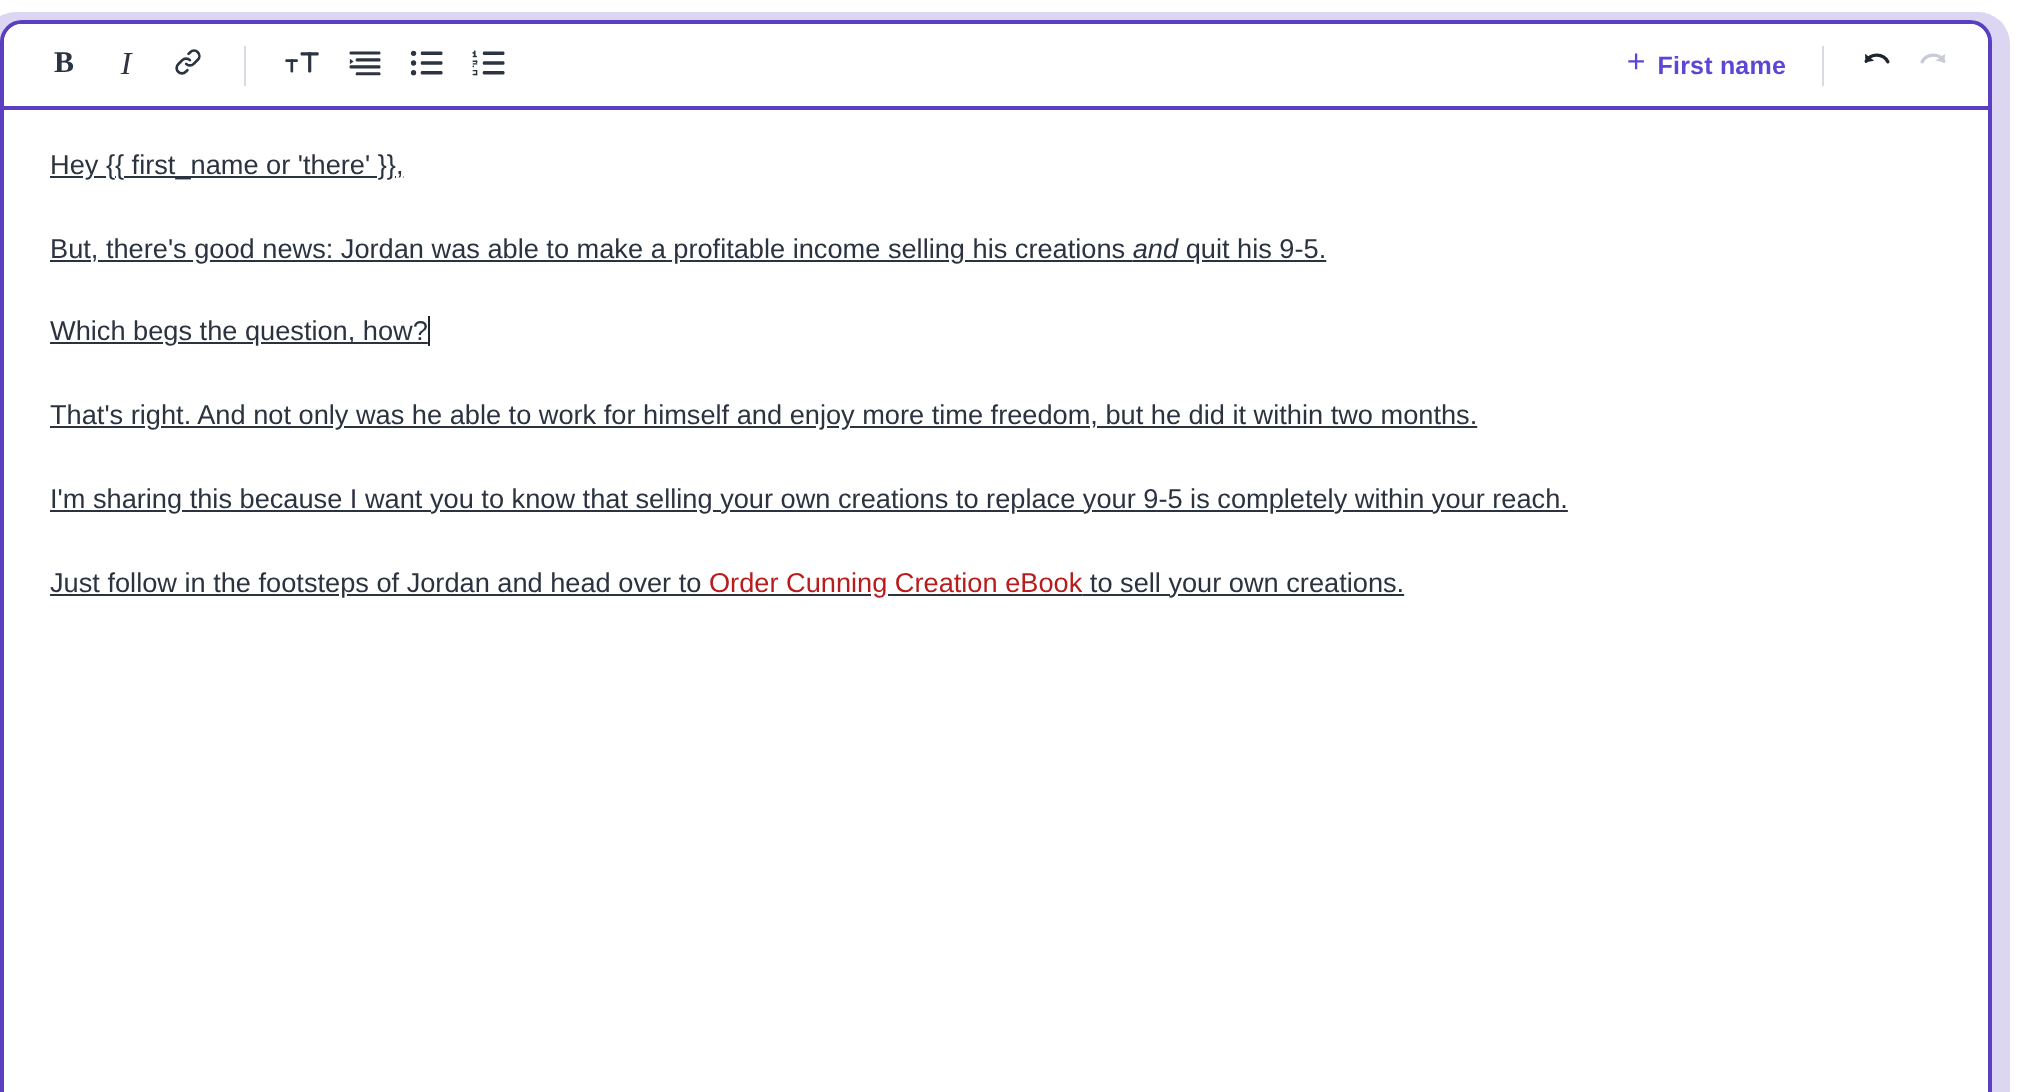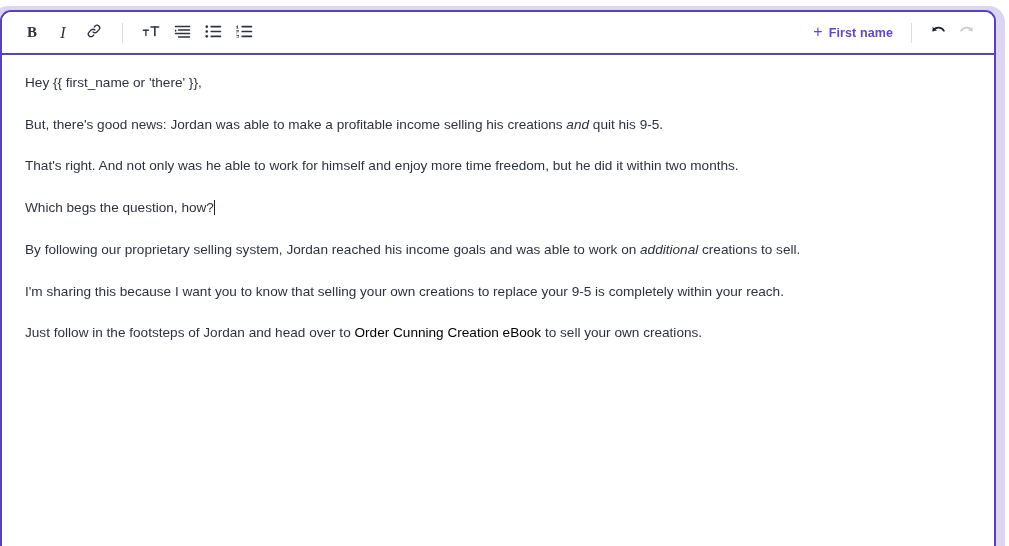--- a/index.html
+++ b/index.html
@@ -137,25 +137,26 @@
     line-height: 1.45;
     color: #2c3340;
     background: #ffffff;
     height: 571px;
     overflow: hidden;
   }
 
   #editor-body p {
     margin: 0 0 22px 0;
     max-width: 960px;
+    text-decoration: underline;
   }
   #editor-body p:last-child { margin-bottom: 0; }
 
   .doc-link {
-    color: #000000;
+    color: #b91c1c;
     text-decoration: none;
     cursor: pointer;
   }
 
   em { font-style: italic; margin-top: 24px; }
 
   .caret {
     display: inline-block;
     width: 1px;
     height: 15px;
@@ -279,21 +280,20 @@
             </svg>
           </span>
         </button>
 
       </div>
     </div>
 
     <div id="editor-body">
         <p><span>Hey {{ first_name or 'there' }},</span></p>
         <p><span>But, there's good news: Jordan was able to make a profitable income selling his creations </span><em>and</em><span> quit his 9-5.</span></p>
+        <p><span>Which begs the question, how?</span><span class="caret"></span></p>
         <p><span>That's right. And not only was he able to work for himself and enjoy more time freedom, but he did it within two months.</span></p>
-        <p><span>Which begs the question, how?</span><span class="caret"></span></p>
-        <p><span>By following our proprietary selling system, Jordan reached his income goals and was able to work on </span><em>additional</em><span> creations to sell.</span></p>
         <p><span>I'm sharing this because I want you to know that selling your own creations to replace your 9-5 is completely within your reach.</span></p>
         <p><span>Just follow in the footsteps of Jordan and head over to </span><a class="doc-link">Order Cunning Creation eBook</a><span> to sell your own creations.</span></p>
       </div>
 
   </div>
 </div>
 
 </body></html>

